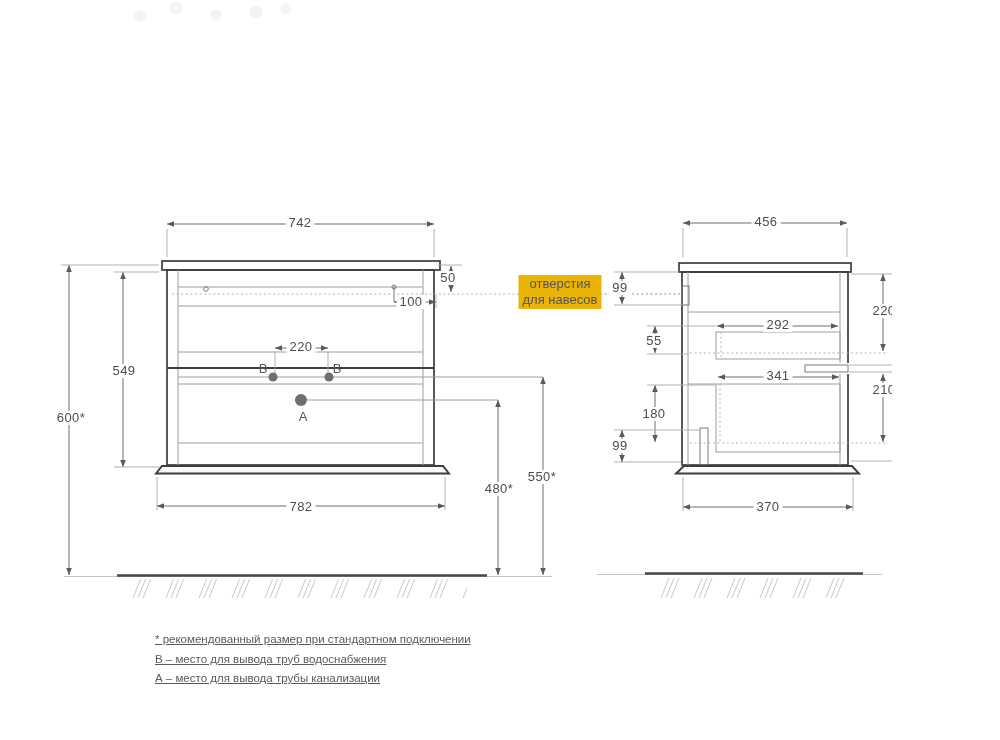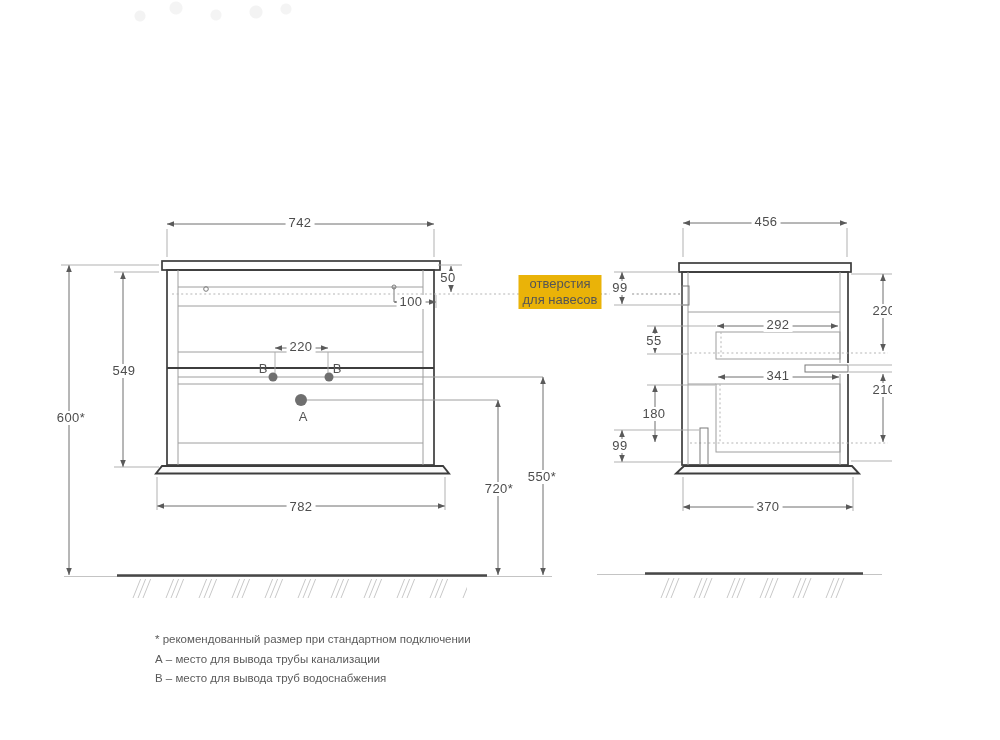--- a/index.html
+++ b/index.html
@@ -6,21 +6,21 @@
   #canvas{position:relative;width:892px;height:740px;background:#ffffff;overflow:hidden;
           font-family:"Liberation Sans",sans-serif;}
   #linework{position:absolute;left:0;top:0;}
   .lbl{position:absolute;transform:translate(-50%,-50%);background:#ffffff;padding:0 3px;
        font-size:13px;line-height:14px;color:#4d4d4d;letter-spacing:.4px;white-space:nowrap;}
   .hole-lbl{position:absolute;transform:translate(-50%,-50%);background:transparent;padding:0 1px;
        font-size:13px;line-height:14px;color:#555;}
   .note{position:absolute;left:560px;top:292px;transform:translate(-50%,-50%);
         text-align:center;color:#555;font-size:13px;line-height:16px;background:#eab308;padding:1px 4px;}
   .footnotes{position:absolute;left:155px;top:630px;color:#5a5a5a;font-size:11.5px;line-height:19.5px;}
-  .footnotes div{white-space:nowrap;}
+  .footnotes div{white-space:nowrap;text-decoration:underline;}
   .watermark{position:absolute;left:128px;top:0;width:170px;height:26px;pointer-events:none;
      background:
        radial-gradient(circle 7px at 12px 16px,#f3f3f3 0 5px,transparent 6px),
        radial-gradient(circle 8px at 48px 8px,#f4f4f4 0 6px,transparent 7px),
        radial-gradient(circle 7px at 88px 15px,#f4f4f4 0 5px,transparent 6px),
        radial-gradient(circle 8px at 128px 12px,#f3f3f3 0 6px,transparent 7px),
        radial-gradient(circle 7px at 158px 9px,#f4f4f4 0 5px,transparent 6px);}
   
   .dk{stroke:#3d3d3d;stroke-width:1.7;fill:none;}
   .dk2{stroke:#3d3d3d;stroke-width:2.2;fill:none;}
@@ -185,21 +185,21 @@
       <rect x="656" y="577" width="202" height="22" fill="url(#hatch)"></rect>
     </g>
   </svg>
 
   <span class="lbl" style="left:300px;top:223px">742</span>
   <span class="lbl" style="left:448px;top:278px">50</span>
   <span class="lbl" style="left:411px;top:302px">100</span>
   <span class="lbl" style="left:301px;top:347px">220</span>
   <span class="lbl" style="left:124px;top:371px">549</span>
   <span class="lbl" style="left:71px;top:418px">600*</span>
-  <span class="lbl" style="left:499px;top:489px">720*</span>
+  <span class="lbl" style="left:499px;top:489px">480*</span>
   <span class="lbl" style="left:542px;top:477px">550*</span>
   <span class="lbl" style="left:301px;top:507px">782</span>
 
   <span class="hole-lbl" style="left:263px;top:369px">B</span>
   <span class="hole-lbl" style="left:337px;top:369px">B</span>
   <span class="hole-lbl" style="left:303px;top:417px">A</span>
 
   <span class="lbl" style="left:766px;top:222px">456</span>
   <span class="lbl" style="left:620px;top:288px">99</span>
   <span class="lbl" style="left:654px;top:341px">55</span>
@@ -213,17 +213,17 @@
   <span class="lbl" style="left:884px;top:390px">210</span>
   <span class="lbl" style="left:916px;top:426px">260</span>
 
   <div class="note">
     <div>отверстия</div>
     <div>для навесов</div>
   </div>
 
   <div class="footnotes">
     <div>* рекомендованный размер при стандартном подключении</div>
+    <div>В – место для вывода труб водоснабжения</div>
     <div>А – место для вывода трубы канализации</div>
-    <div>В – место для вывода труб водоснабжения</div>
   </div>
 
 </div>
 
 </body></html>

